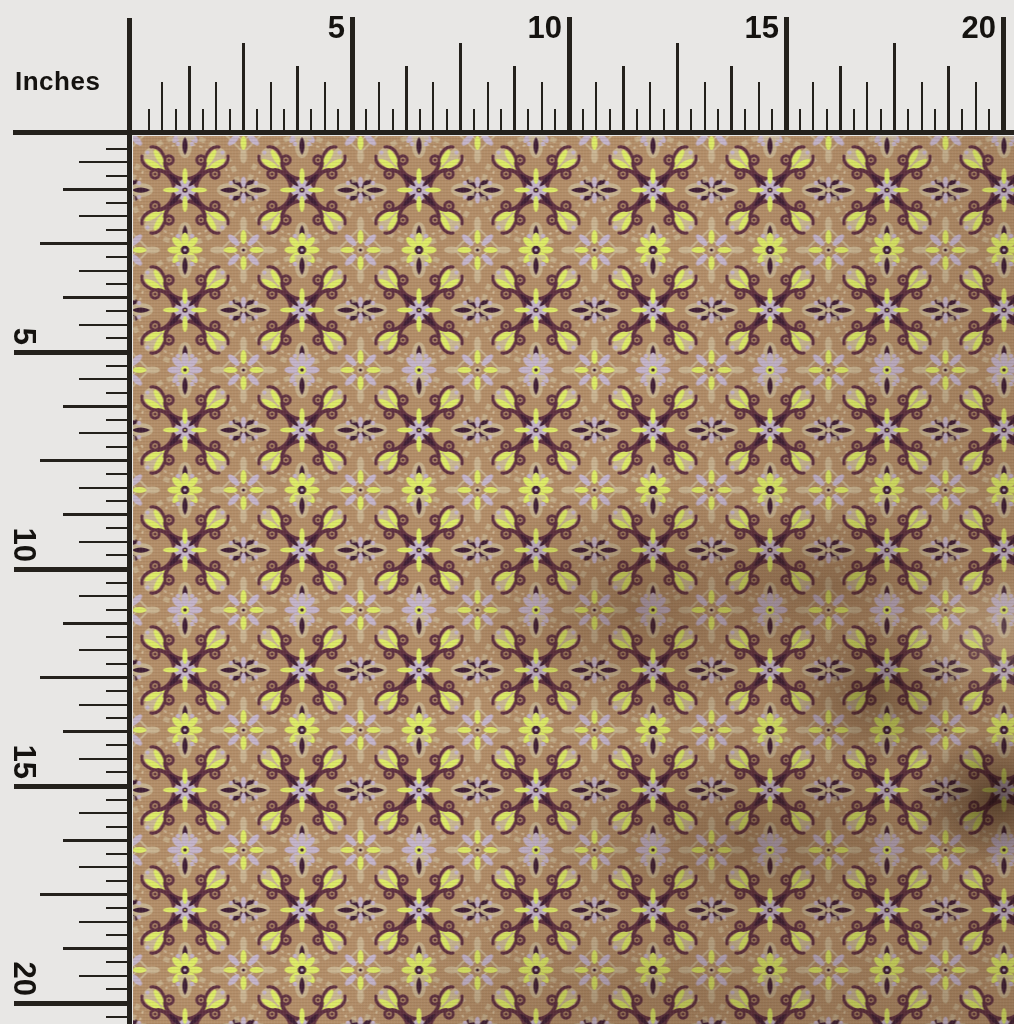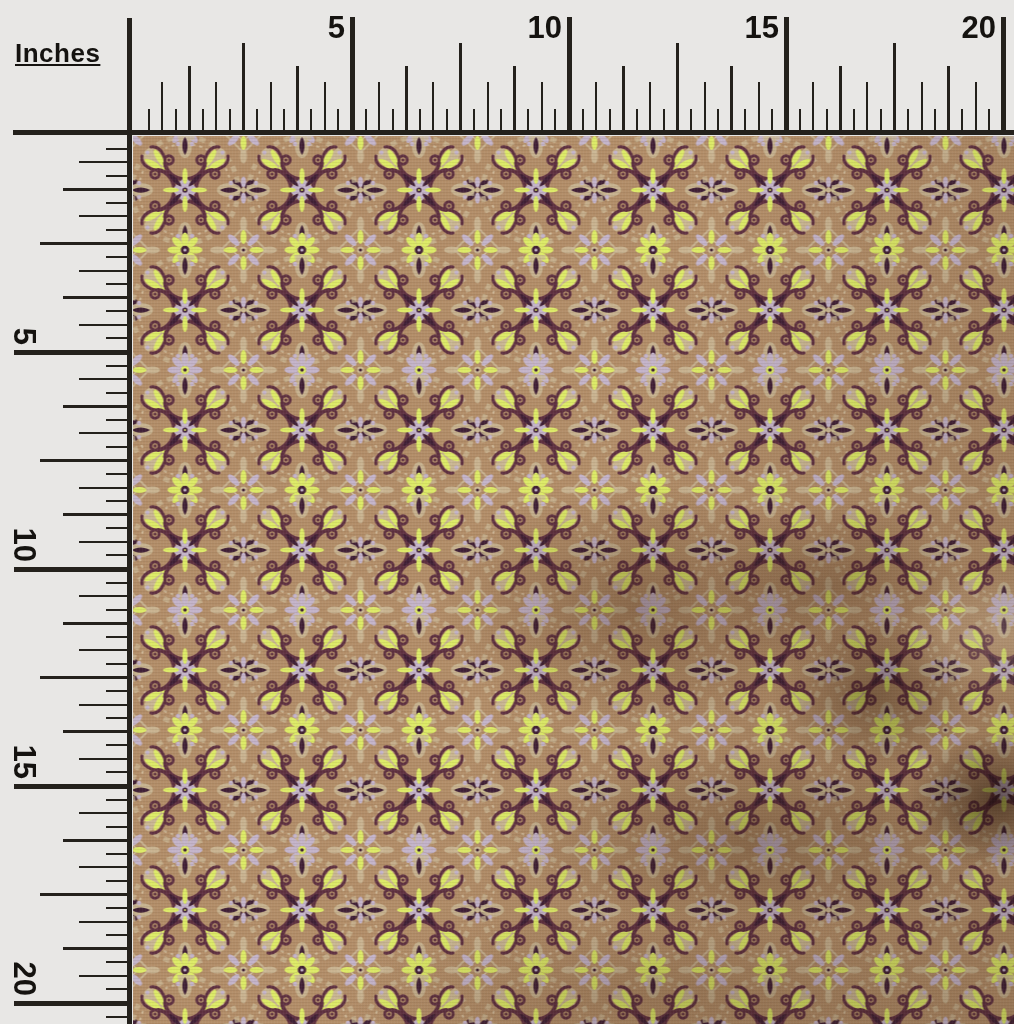--- a/index.html
+++ b/index.html
@@ -8,22 +8,22 @@
     --rulerBg:#e8e7e5; --rulerLine:#24211c; --numColor:#151310;
   }
   html,body{margin:0;padding:0;background:#d0d0d0;}
   #stage{
     position:relative; width:1014px; height:1024px; overflow:hidden;
     background:var(--rulerBg);
     font-family:"Liberation Sans", sans-serif;
   }
   
   .units-label{
-    position:absolute; left:15px; top:38px;
-    font-size:26px; font-weight:700; letter-spacing:.5px; color:var(--numColor);text-decoration:underline;
+    position:absolute; left:15px; top:66px;
+    font-size:26px; font-weight:700; letter-spacing:.5px; color:var(--numColor);
   }
   #top-ticks{position:absolute; left:0; top:0; width:1014px; height:133px;}
   #left-ticks{position:absolute; left:0; top:0; width:130px; height:1024px;}
   .tick{position:absolute; background:var(--rulerLine);}
   .baseline{position:absolute; left:13px; top:130px; width:1001px; height:5px; background:var(--rulerLine);}
   .spine{position:absolute; left:127px; top:18px; width:5px; height:1006px; background:var(--rulerLine);}
   .hnum{
     position:absolute; top:12px; transform:translateX(-100%);
     font-size:31px; font-weight:700; line-height:1; color:var(--numColor);
   }

